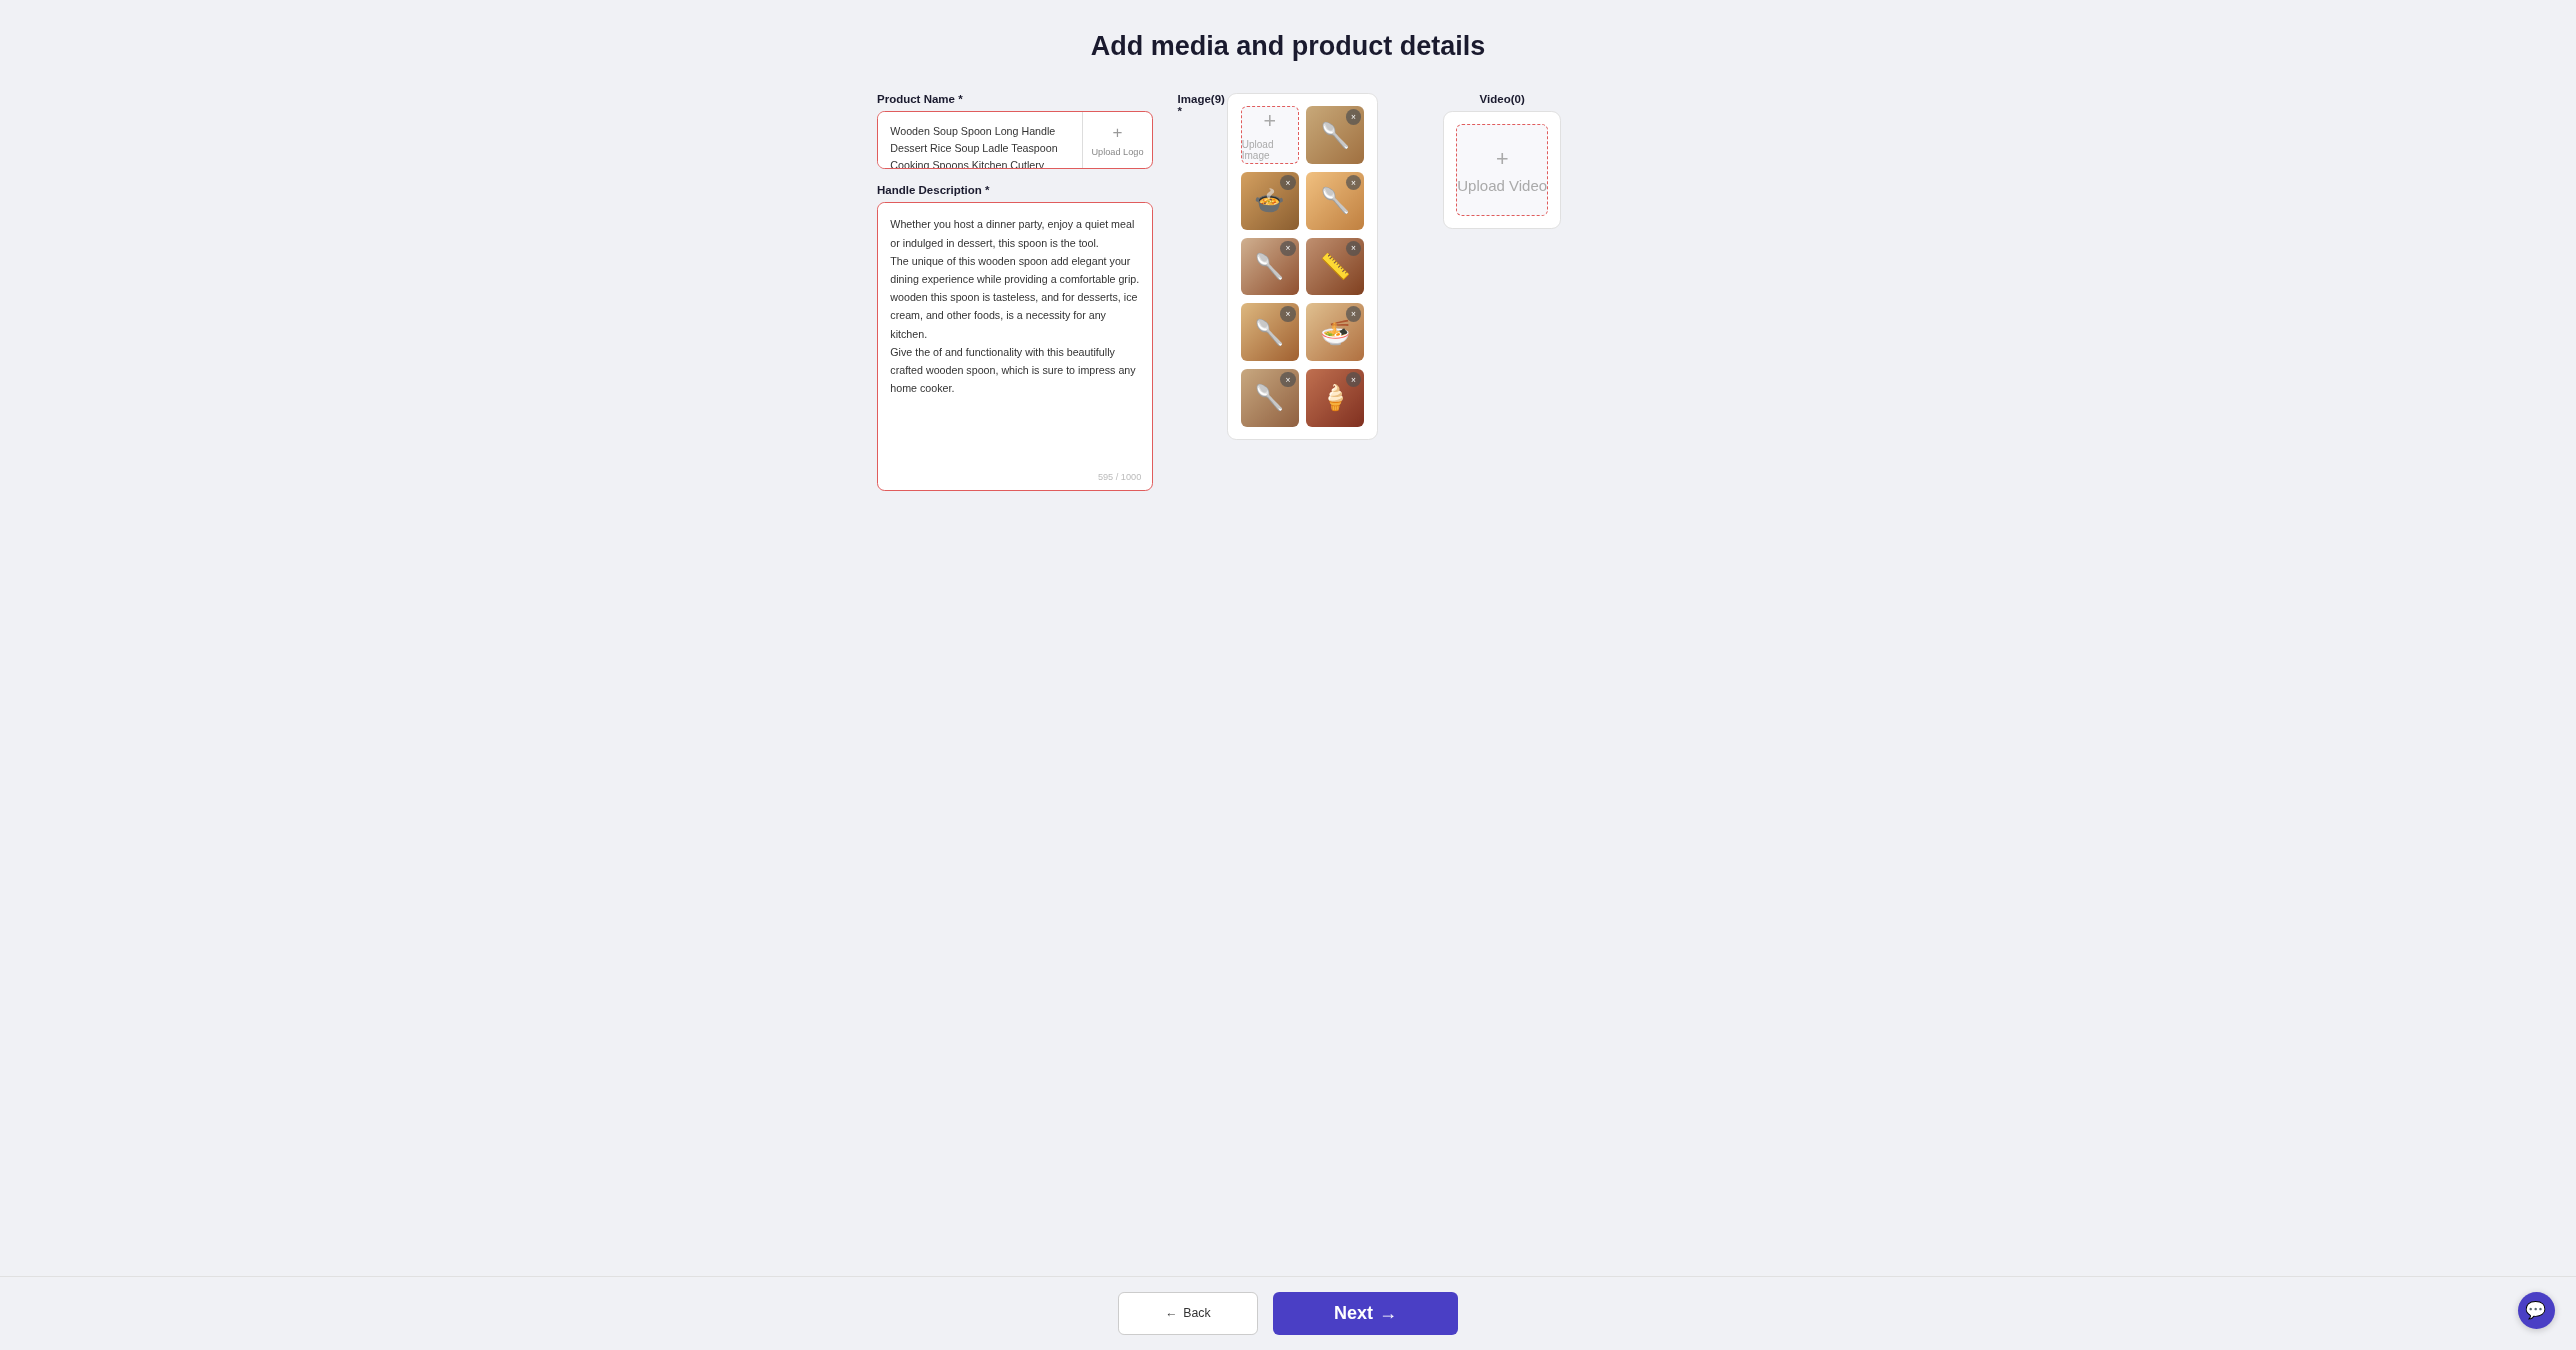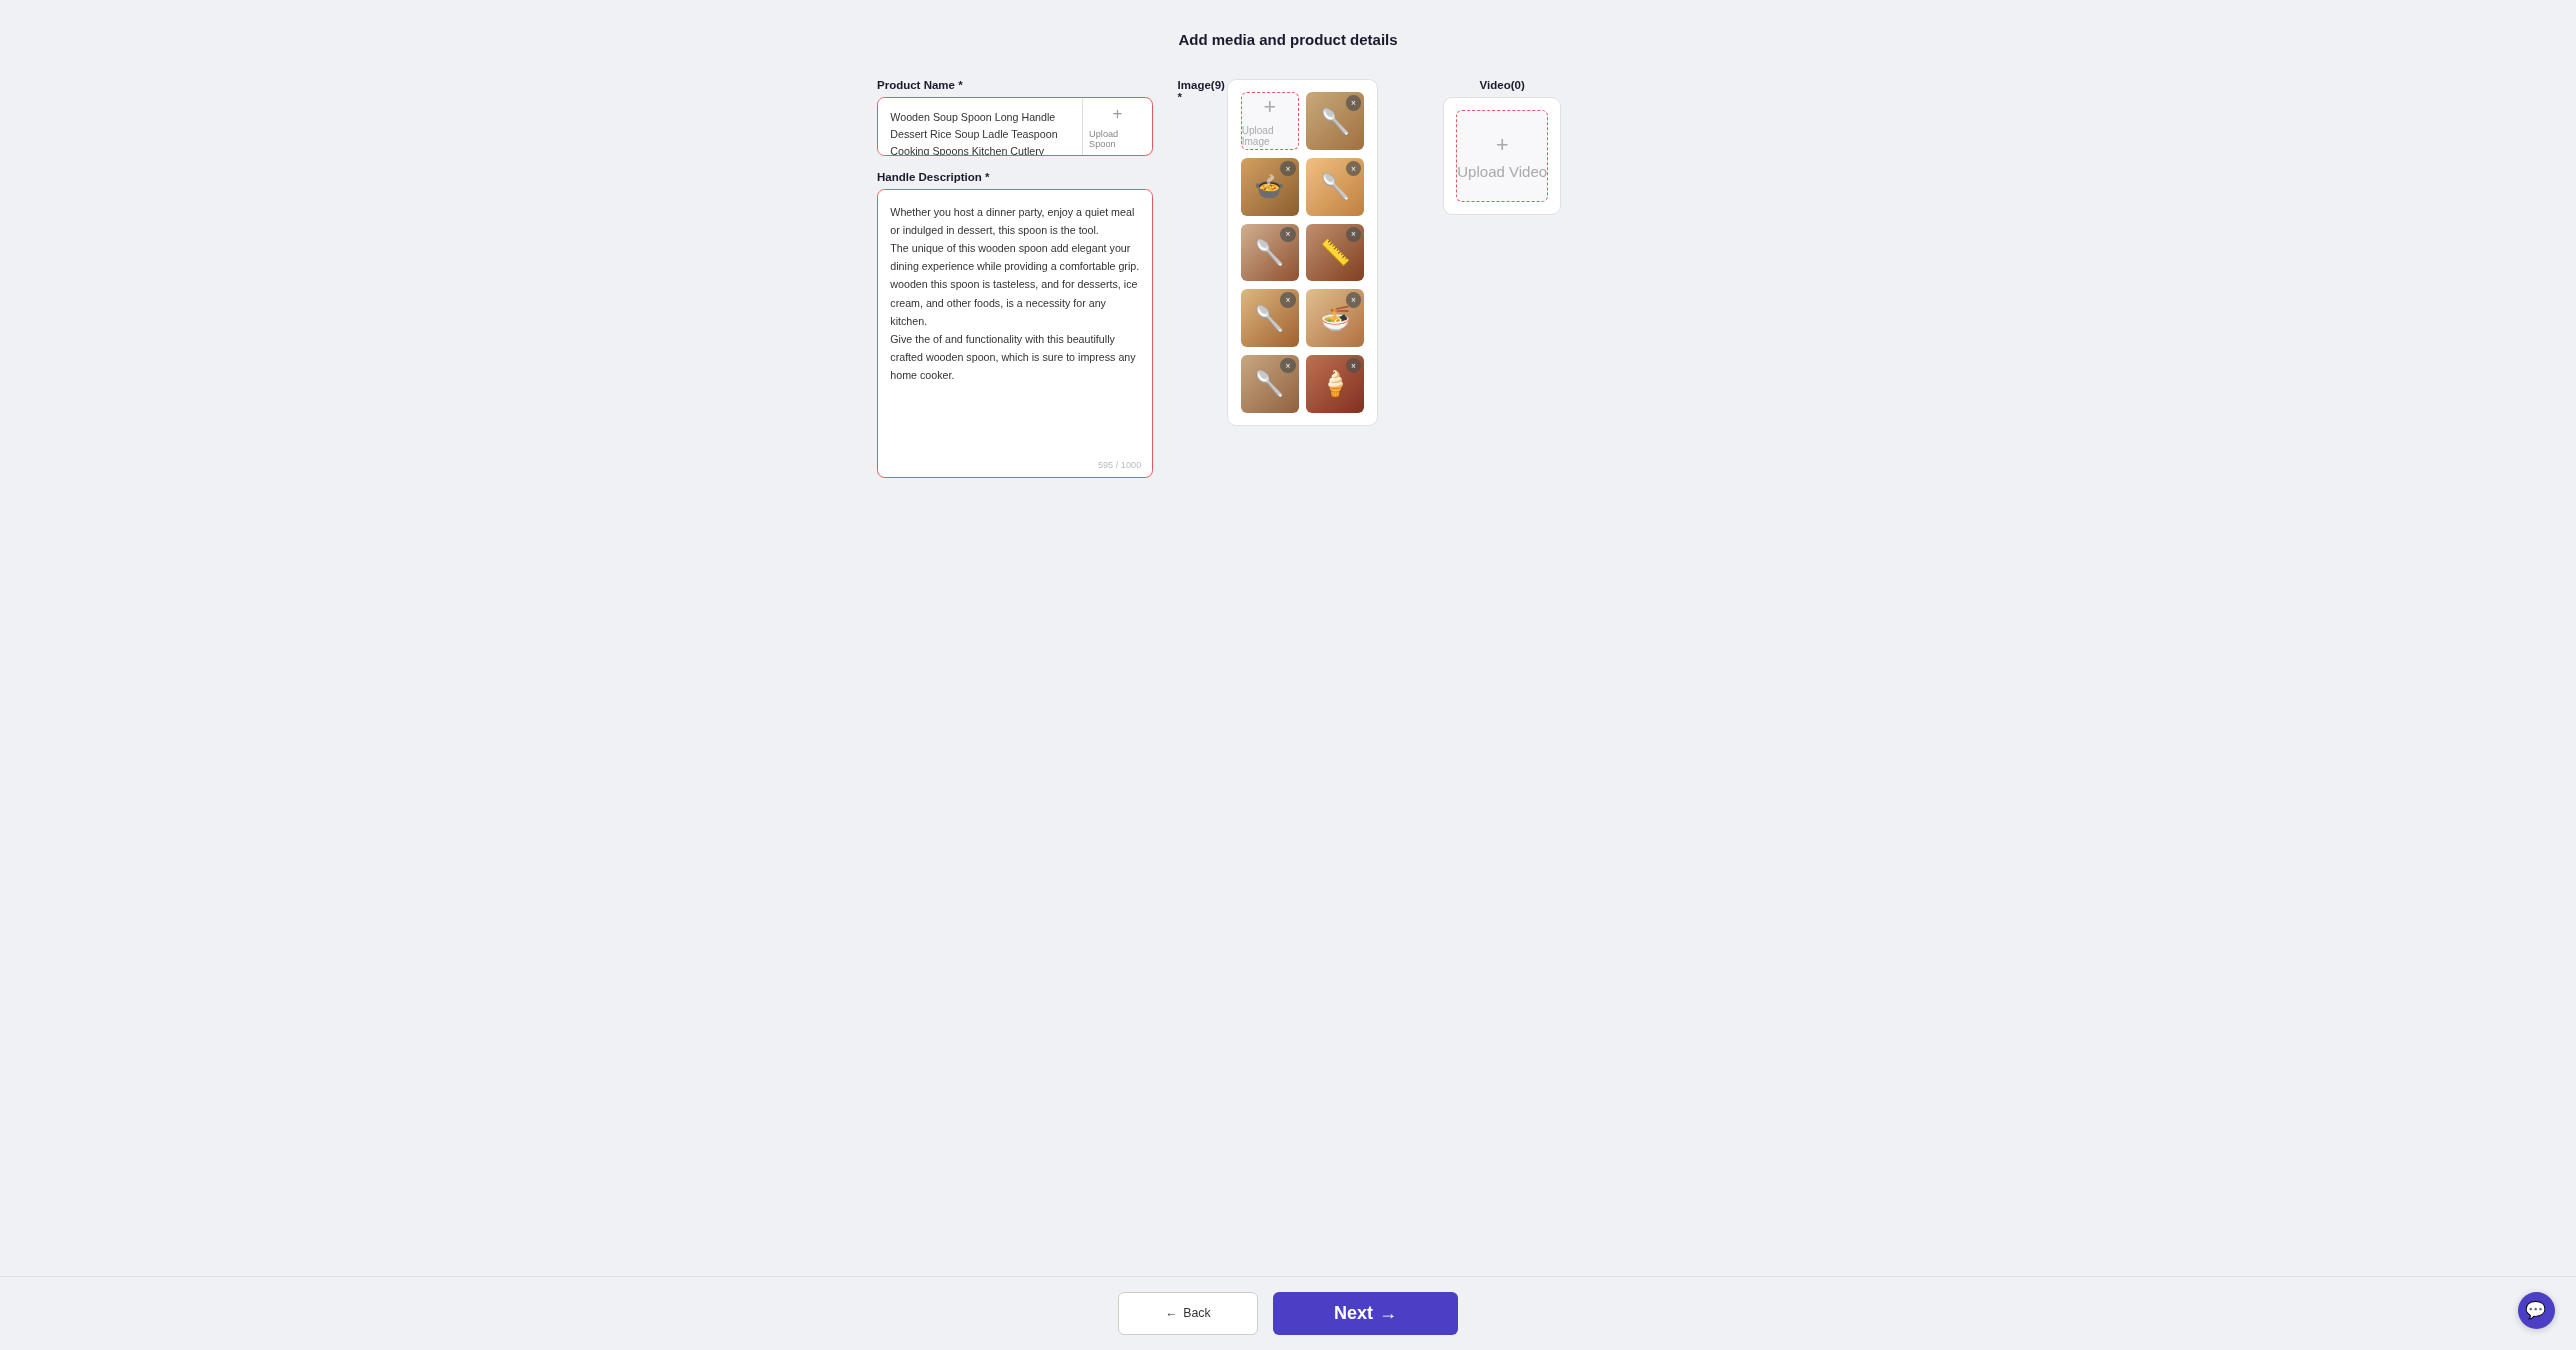--- a/index.html
+++ b/index.html
@@ -6,21 +6,21 @@
     body {
       background: #f0f1f5;
       font-family: -apple-system, BlinkMacSystemFont, 'Segoe UI', sans-serif;
       min-height: 100vh;
       display: flex;
       flex-direction: column;
       align-items: center;
       padding: 31px 15.4px 77px;
     }
     .page-title {
-      font-size: 15px;
+      font-size: 27px;
       font-weight: 700;
       color: #1a1a2e;
       margin-bottom: 31px;
       text-align: center;
     }
     .main-content {
       display: flex;
       gap: 24.6px;
       width: 100%;
       max-width: 844px;
@@ -293,21 +293,21 @@
 
   <div class="left-col">
 
     <div>
       <div class="field-label">Product Name *</div>
       <div class="product-name-wrapper">
         <textarea class="product-name-text" style="">Wooden Soup Spoon Long Handle Dessert Rice Soup Ladle Teaspoon Cooking Spoons Kitchen Cutlery Gadget</textarea>
         <div class="upload-logo-divider"></div>
         <div class="upload-logo-btn">
           <span class="plus-icon">+</span>
-          <span>Upload Spoon</span>
+          <span>Upload Logo</span>
         </div>
       </div>
     </div>
 
     <div>
       <div class="field-label">Handle Description *</div>
       <div class="description-wrapper">
         <textarea class="description-textarea" style="">Whether you host a dinner party, enjoy a quiet meal or indulged in dessert, this spoon is the tool.
 The unique of this wooden spoon add elegant your dining experience while providing a comfortable grip.
 wooden this spoon is tasteless, and for desserts, ice cream, and other foods, is a necessity for any kitchen.

